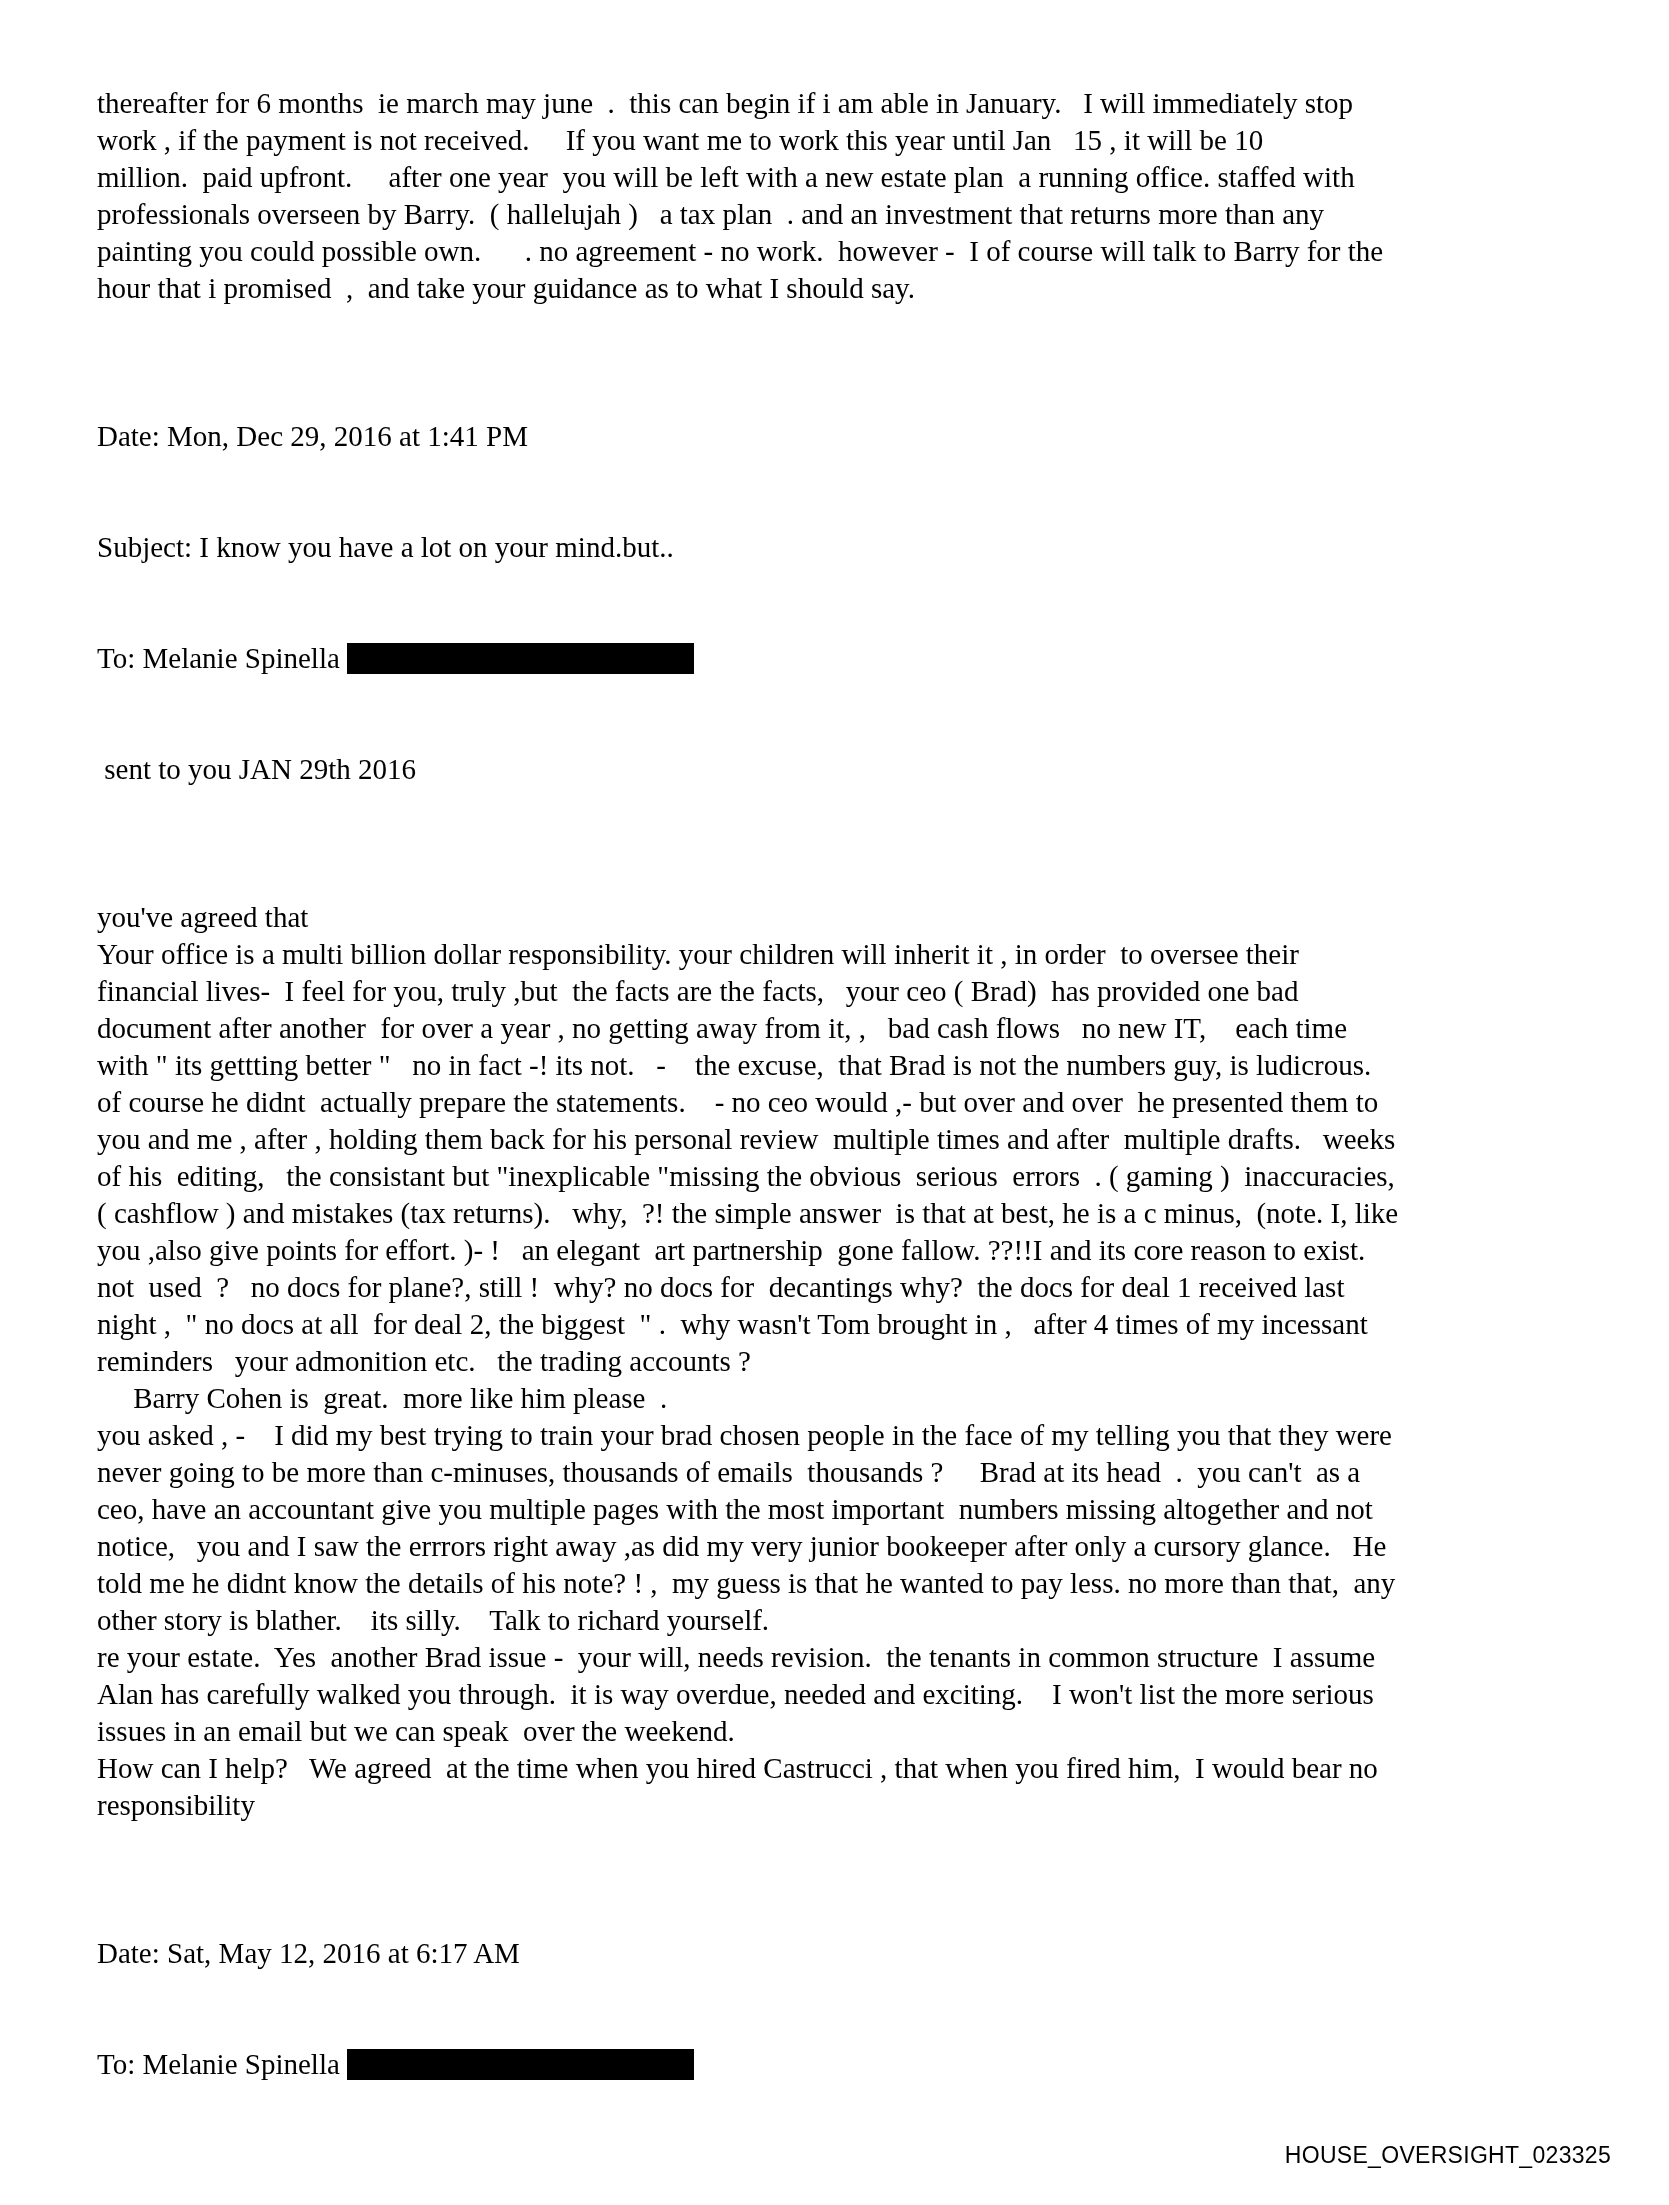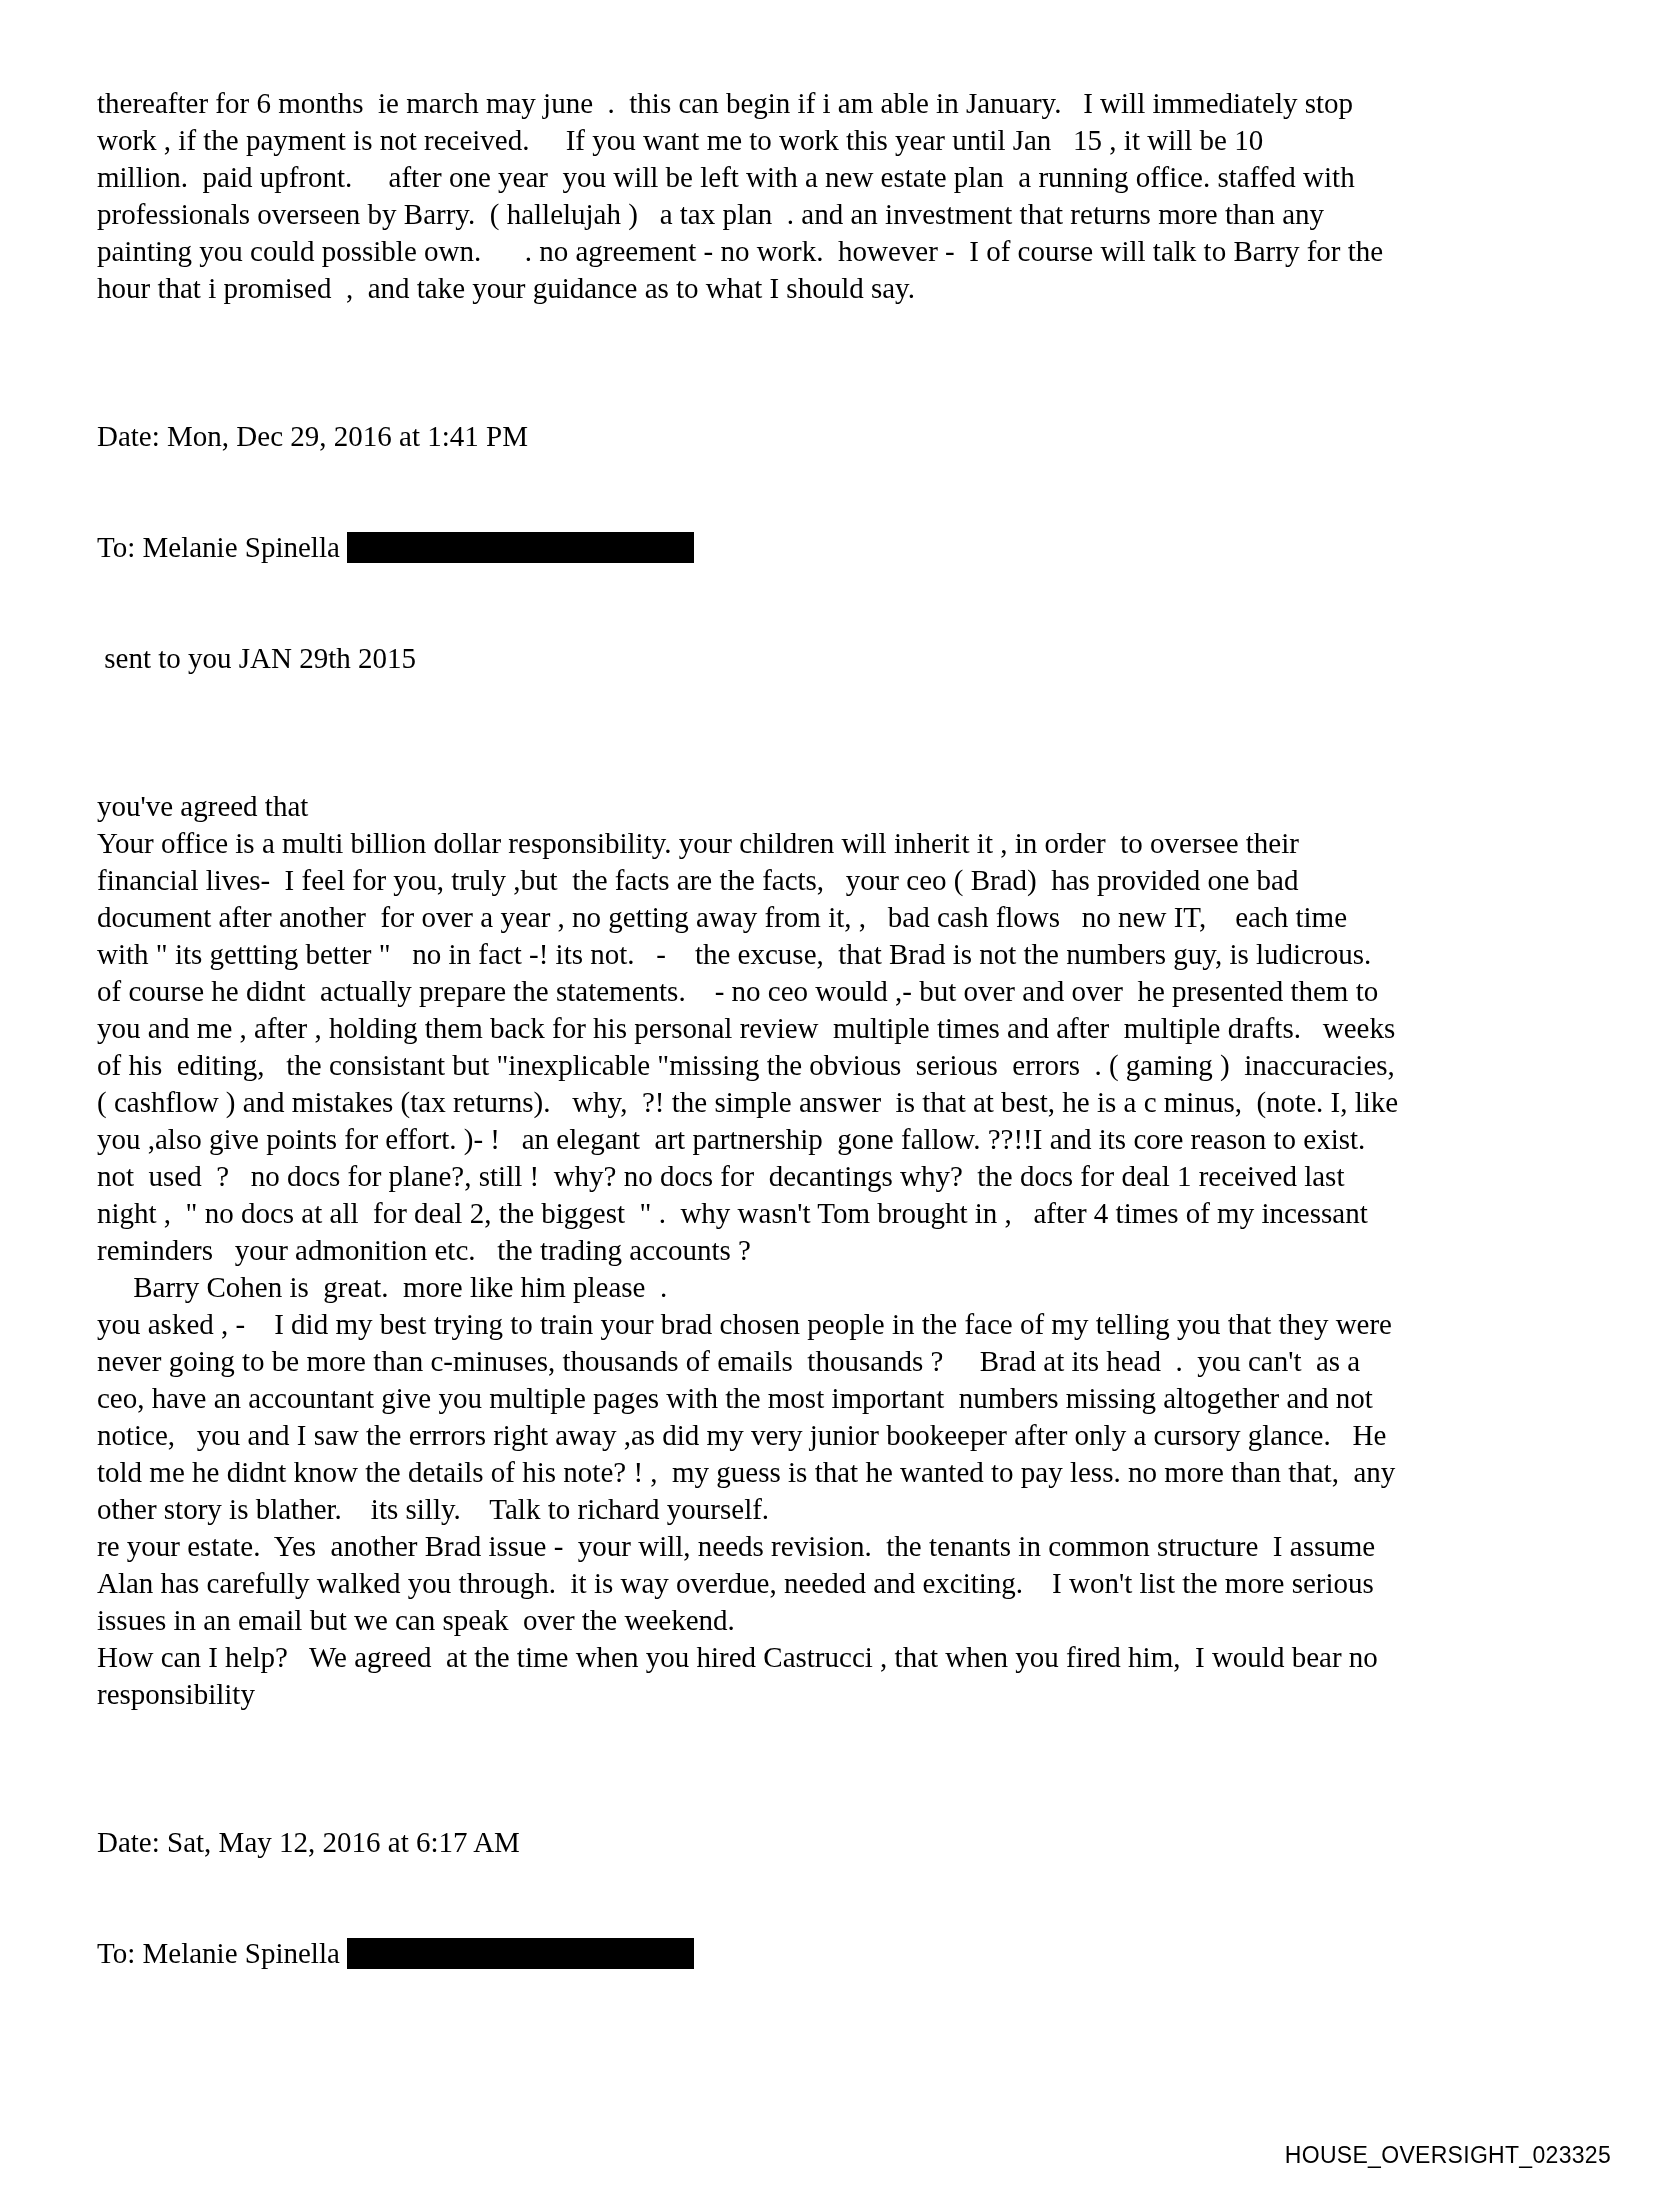--- a/index.html
+++ b/index.html
@@ -55,22 +55,23 @@
 
     <div class="block">thereafter for 6 months  ie march may june  .  this can begin if i am able in January.   I will immediately stop
 work , if the payment is not received.     If you want me to work this year until Jan   15 , it will be 10
 million.  paid upfront.     after one year  you will be left with a new estate plan  a running office. staffed with
 professionals overseen by Barry.  ( hallelujah )   a tax plan  . and an investment that returns more than any
 painting you could possible own.      . no agreement - no work.  however -  I of course will talk to Barry for the
 hour that i promised  ,  and take your guidance as to what I should say.</div>
 
     <div class="block gap">
       <div class="hline">Date: Mon, Dec 29, 2016 at 1:41 PM</div>
+      <div class="hline">Subject: I know you have a lot on your mind.but..</div>
       <div class="hline"><span>To: Melanie Spinella </span><span class="redaction"></span></div>
-      <div class="hline"> sent to you JAN 29th 2015</div>
+      <div class="hline"> sent to you JAN 29th 2016</div>
     </div>
 
     <div class="block gap">you've agreed that
 Your office is a multi billion dollar responsibility. your children will inherit it , in order  to oversee their
 financial lives-  I feel for you, truly ,but  the facts are the facts,   your ceo ( Brad)  has provided one bad
 document after another  for over a year , no getting away from it, ,   bad cash flows   no new IT,    each time
 with " its gettting better "   no in fact -! its not.   -    the excuse,  that Brad is not the numbers guy, is ludicrous.
 of course he didnt  actually prepare the statements.    - no ceo would ,- but over and over  he presented them to
 you and me , after , holding them back for his personal review  multiple times and after  multiple drafts.   weeks
 of his  editing,   the consistant but "inexplicable "missing the obvious  serious  errors  . ( gaming )  inaccuracies,

